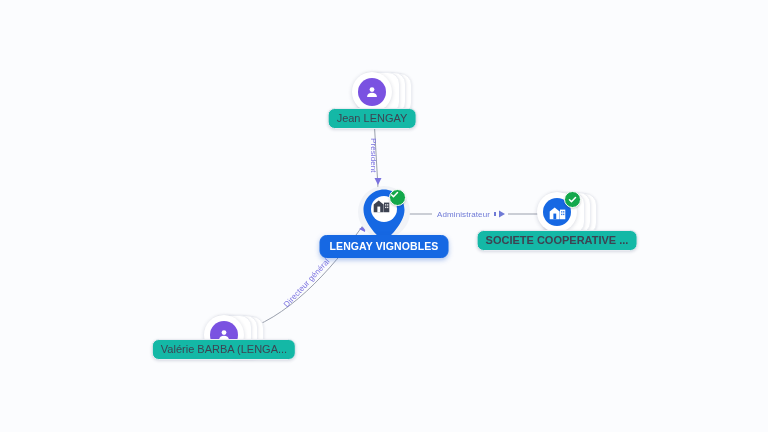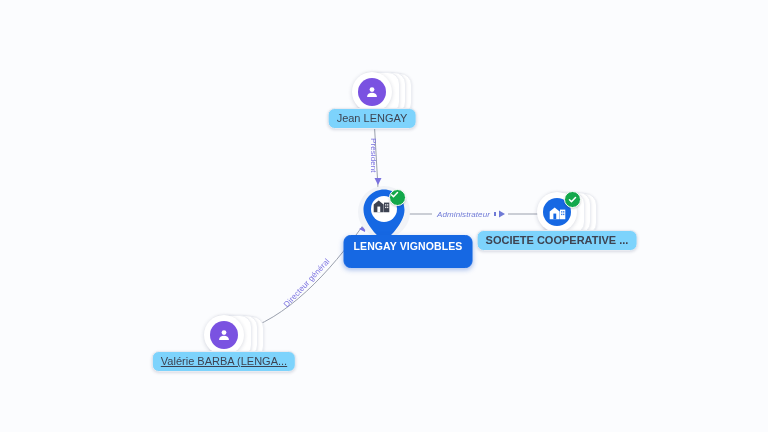--- a/index.html
+++ b/index.html
@@ -40,36 +40,35 @@
     position:absolute;width:15px;height:15px;border-radius:50%;
     background:#13a84b;border:1.6px solid #ffffff;
     display:flex;align-items:center;justify-content:center;
     box-shadow:0 1px 2px rgba(0,0,0,.18);
   }
   .badge-check svg{display:block;}
 
   
   .node-label{
     position:absolute;
-    background:#7dd3fc;
+    background:#14b8a6;
     color:#3d4352;
     border:1px solid #e9ebf1;
     border-radius:7px;
     padding:3px 8px 4px 8px;
     font-size:11px;line-height:12px;
     white-space:nowrap;
     box-shadow:0 1px 3px rgba(30,40,80,.16);
     transform:translateX(-50%);
   }
   .node-label.primary{
     background:#1668e3;color:#ffffff;border-color:#1668e3;
     font-size:10.5px;font-weight:bold;letter-spacing:.1px;
-    padding:4px 9px 15px 9px;
+    padding:4px 9px 5px 9px;
     box-shadow:0 2px 5px rgba(20,80,200,.35);
-    margin-left:24px;
   }
 
   
   .pin{position:absolute;width:44px;height:54px;}
   .pin .halo{
     position:absolute;left:-4px;top:-2px;width:52px;height:52px;border-radius:50%;
     background:#f1f3f7;
   }
   .pin svg{position:absolute;left:0;top:0;}
   .pin .glyph{
@@ -80,21 +79,21 @@
   
   .edge-label{
     position:absolute;
     color:#7b72e0;
     font-size:8px;line-height:9px;
     white-space:nowrap;
     letter-spacing:.1px;
   }
   .edge-label.vertical{transform:rotate(90deg);transform-origin:left top;}
   .edge-label.diag{transform:rotate(-47deg);transform-origin:left top;}
-  .edge-label.flat{color:#6f7ad6;font-style:italic;}
+  .edge-label.flat{color:#6f7ad6;}
 </style>
 </head>
 <body>
 
 <div id="graph">
 
   <svg class="edges" viewBox="0 0 768 432">
 
     <path d="M 374 118 L 378 188" fill="none" stroke="#9aa0ad" stroke-width="1"></path>
     <polygon points="374.5,178 381.5,178 378,185" fill="#7b72e0"></polygon>
@@ -192,16 +191,16 @@
       <div class="card" style="left:6px;top:0px;"></div>
       <div class="avatar-wrap" style="left:0px;top:0px;">
         <div class="avatar person">
           <svg width="16" height="16" viewBox="0 0 24 24" aria-hidden="true">
             <circle cx="12" cy="8.4" r="3.6" fill="#ffffff"></circle>
             <path d="M4.6 19.4c0-4 3.4-6.2 7.4-6.2s7.4 2.2 7.4 6.2z" fill="#ffffff"></path>
           </svg>
         </div>
       </div>
     </div>
-    <div class="node-label" style="left:224px;top:351px;text-decoration:underline;">Valérie BARBA (LENGA...</div>
+    <div class="node-label" style="left:224px;top:339px;">Valérie BARBA (LENGA...</div>
   </div>
 
 </div>
 
 </body></html>

